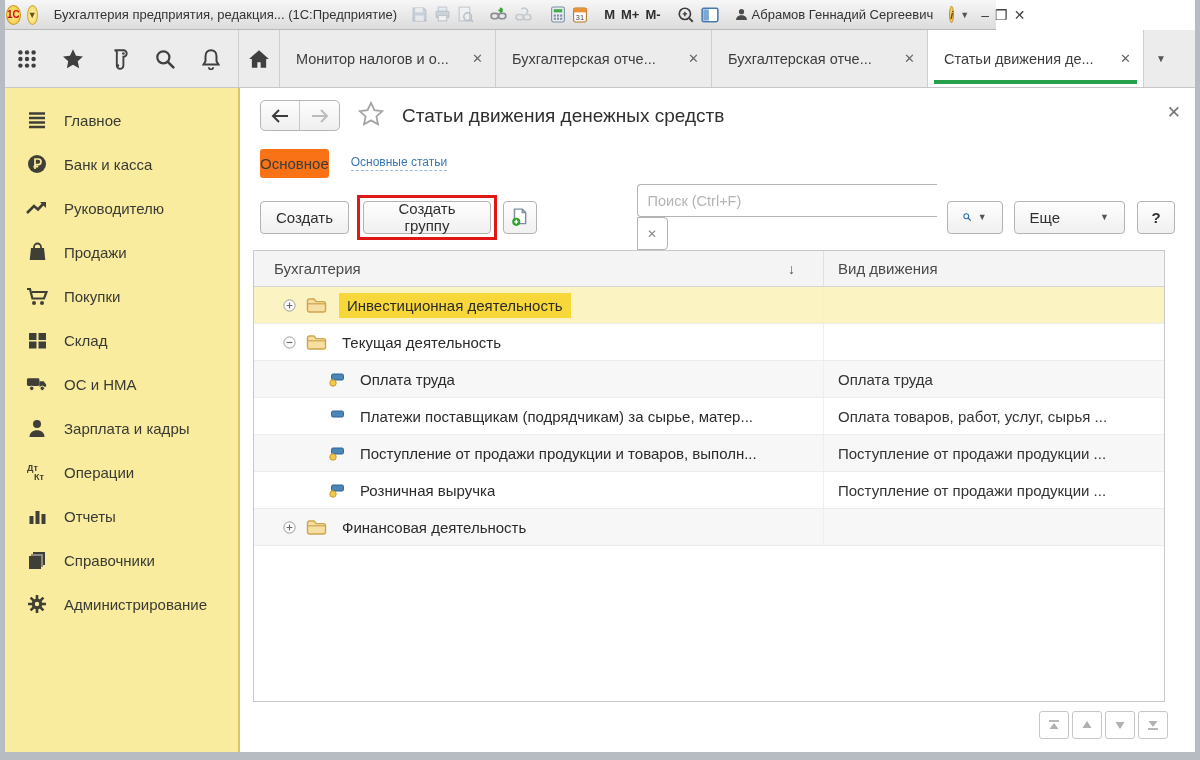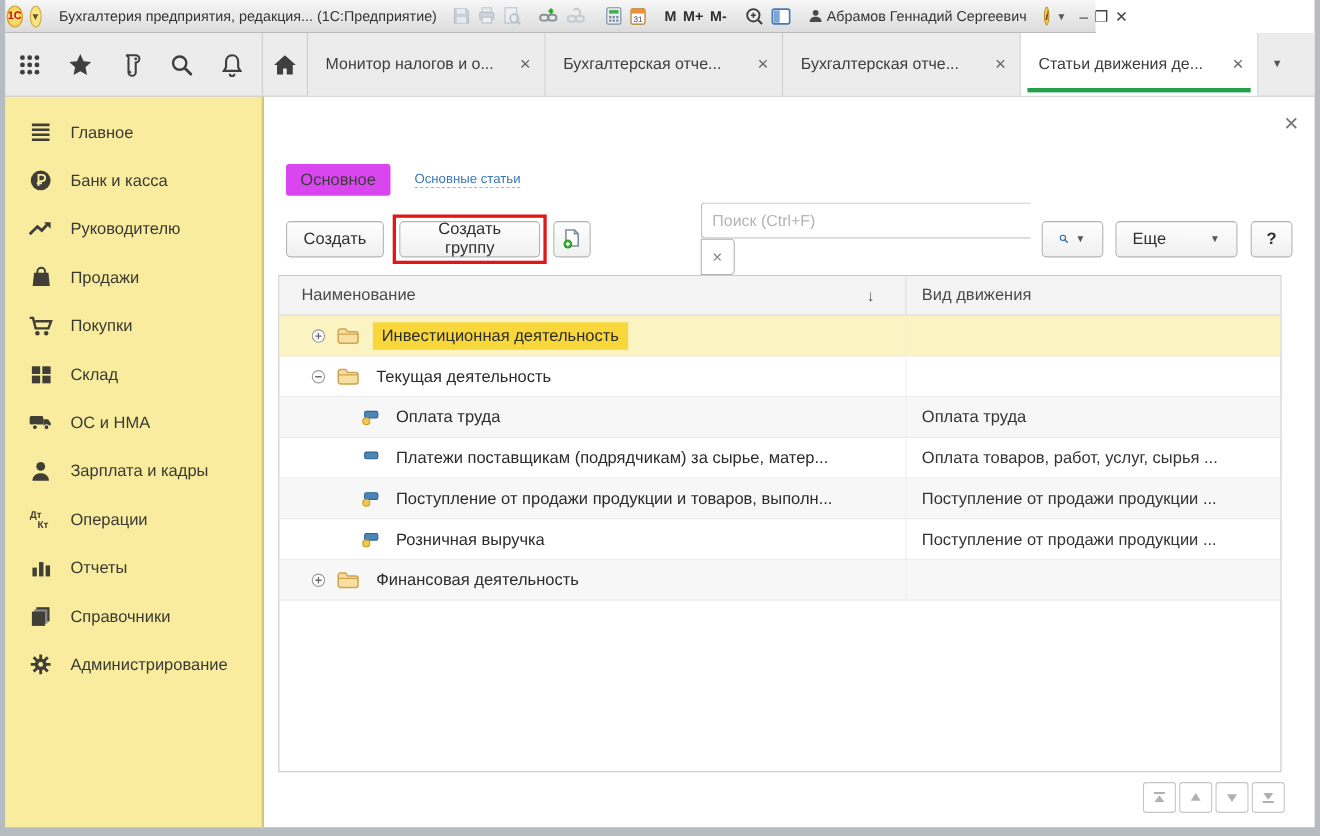--- a/index.html
+++ b/index.html
@@ -50,21 +50,21 @@
   
   .content { position:absolute; left:235px; top:88px; width:955px; height:664px; background:#fff; }
   .form-close { position:absolute; top:14px; right:14px; font-size:17px; color:#777; }
   .hdr-row { position:absolute; left:20px; top:12px; display:flex; align-items:center; gap:18px; }
   .navgrp { display:flex; border:1px solid #b5b5b5; border-radius:5px; overflow:hidden; background:linear-gradient(#fdfdfd,#efefef); }
   .navgrp .cell { width:39px; height:29px; display:flex; align-items:center; justify-content:center; }
   .navgrp .cell:first-child { border-right:1px solid #c9c9c9; }
   .fav-star { color:#a9a9a9; }
   .form-title { font-size:19px; color:#2f2f2f; }
   .nav-row { position:absolute; left:20px; top:60px; display:flex; align-items:center; gap:22px; height:30px; }
-  .chip { background:#d946ef; border-radius:3px; padding:6px 13px; font-size:15px; color:#3c3c3c; }
+  .chip { background:#f97316; border-radius:3px; padding:6px 0; font-size:15px; color:#3c3c3c; }
   .navlink { color:#3a77b5; font-size:12px; border-bottom:1px dashed #9db9d4; padding-bottom:1px; }
   .toolbar { position:absolute; left:20px; top:106px; right:20px; height:46px; display:flex; align-items:center; }
   .btn { border:1px solid #b3b3b3; border-radius:4px; background:linear-gradient(#fefefe,#f0f0f0);
          padding:6px 15px; font-size:15px; color:#2f2f2f; height:33px; display:inline-flex; align-items:center; gap:7px; }
   .annot { border:3px solid #e01717; padding:3px; margin:0 6px 0 8px; display:inline-flex; }
   .icon-btn { width:36px; justify-content:center; padding:6px 0; }
   .caret { font-size:9px; color:#555; }
   .search-wrap { display:flex; margin-left:100px;flex-direction:column; }
   .search-input { width:300px; height:33px; border:1px solid #b3b3b3; border-right:none;
                   border-radius:4px 0 0 4px; padding:0 10px; font-size:14.5px; color:#333; }
@@ -386,20 +386,40 @@
             <circle cx="10" cy="10" r="2.2" fill="#f9ec9e"></circle>
           </svg>
         </span>
         <span>Администрирование</span>
       </div>
     </div>
 
   <div class="content">
     <span class="form-close">✕</span>
 
+    <div class="hdr-row">
+      <span class="navgrp">
+        <span class="cell">
+          <svg width="18" height="14" viewBox="0 0 18 14">
+              <path d="M8 1 2 7l6 6M2 7h15" stroke="#3c3c3c" stroke-width="2" fill="none"></path>
+            </svg>
+        </span>
+        <span class="cell">
+          <svg width="18" height="14" viewBox="0 0 18 14">
+              <path d="M10 1l6 6-6 6M16 7H1" stroke="#bcbcbc" stroke-width="2" fill="none"></path>
+            </svg>
+        </span>
+      </span>
+      <span class="fav-star">
+        <svg width="26" height="25" viewBox="0 0 22 21">
+            <path d="M11 1.5l2.9 6.2 6.6.8-4.9 4.5 1.3 6.6L11 16.3l-5.9 3.3 1.3-6.6L1.5 8.5l6.6-.8z" fill="none" stroke="#a3a3a3" stroke-width="1.5"></path>
+          </svg>
+      </span>
+      <span class="form-title">Статьи движения денежных средств</span>
+    </div>
 
     <div class="nav-row">
       <span class="chip">Основное</span>
       <span class="navlink">Основные статьи</span>
     </div>
 
     <div class="toolbar">
       <button class="btn">Создать</button>
       <span class="annot">
         <button class="btn">Создать группу</button>
@@ -426,21 +446,21 @@
       <button class="btn more-btn">
         <span>Еще</span>
         <span class="caret">▼</span>
       </button>
       <button class="btn help-btn">?</button>
     </div>
 
     <div class="grid">
       <div class="grid-hdr">
         <div class="col-name">
-          <span>Наименование</span>
+          <span>Бухгалтерия</span>
           <span class="sort-arrow">↓</span>
         </div>
         <div class="col-kind">
           <span>Вид движения</span>
         </div>
       </div>
       <div id="rows-host">
           <div class="row selected">
             <div class="name-cell">
               <span class="expander">

